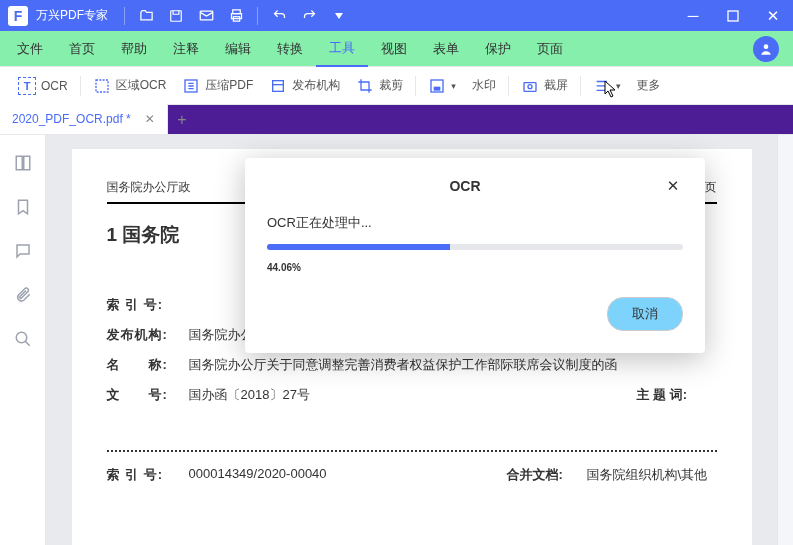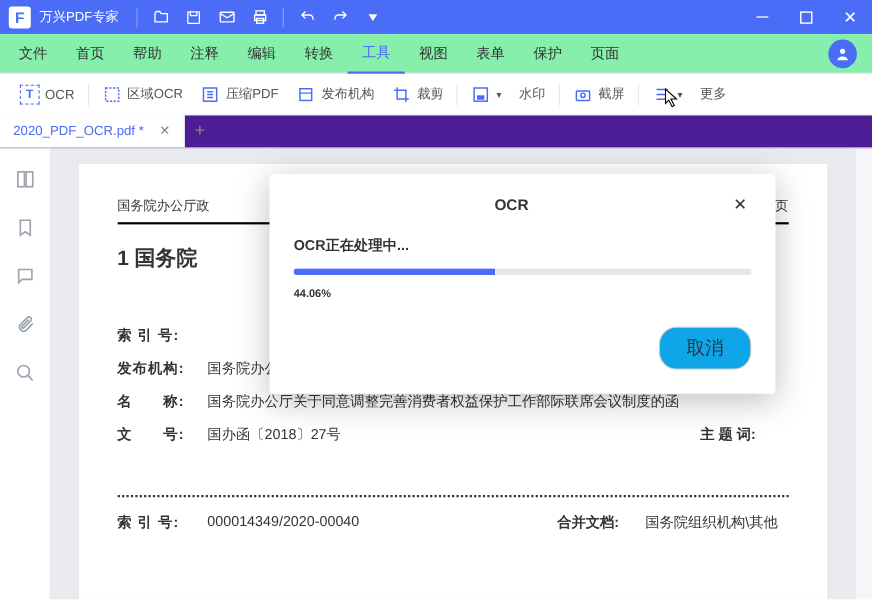--- a/index.html
+++ b/index.html
@@ -36,26 +36,26 @@
 .page .meta-row .val{flex:1}
 .page .meta-row .label2{font-weight:bold;width:80px;margin-left:18px}
 .page .meta-row .val2{width:130px}
 .page .dots{border-bottom:2px dotted #333;margin:10px 0 14px}
 .right-sb{width:16px;background:#f5f6fa;border-left:1px solid #e5e7eb}
 .cursor{position:absolute;left:604px;top:80px;font-size:15px;color:#000;pointer-events:none;z-index:500}
 .modal{position:absolute;left:245px;top:158px;width:460px;background:#fff;border-radius:4px;box-shadow:0 6px 30px rgba(0,0,0,0.25);z-index:100;padding:18px 22px 22px}
 .modal-head{display:flex;align-items:center;margin-bottom:18px}
 .modal-title{flex:1;text-align:center;font-size:14px;font-weight:bold;color:#333}
 .modal-close{width:20px;height:20px;cursor:pointer;font-size:15px;color:#333;display:flex;align-items:center;justify-content:center}
-.modal-sub{font-size:13px;font-weight:bold;color:#333;margin-bottom:12px}
+.modal-sub{font-size:13px;font-weight:normal;color:#333;margin-bottom:12px}
 .prog-track{width:100%;height:6px;background:#e5e7eb;border-radius:3px;overflow:hidden;margin-bottom:12px}
 .prog-fill{height:100%;background:#4a6cf7;width:44.06%}
 .prog-pct{font-size:10px;font-weight:bold;color:#333;margin-bottom:24px}
 .modal-actions{display:flex;justify-content:flex-end}
-.btn-cancel{padding:7px 24px;border:1px solid #ccc;border-radius:16px;background:#0ea5e9;font-size:17px;cursor:pointer;color:#333}
+.btn-cancel{padding:7px 24px;border:1px solid #ccc;border-radius:16px;background:#7dd3fc;font-size:13px;cursor:pointer;color:#333}
 svg{display:block}
 </style>
 </head>
 <body>
 
 <div class="titlebar">
   <div class="logo">F</div>
   <div class="app-name">万兴PDF专家</div>
   <div class="sep"></div>
   <div class="tbtn">

